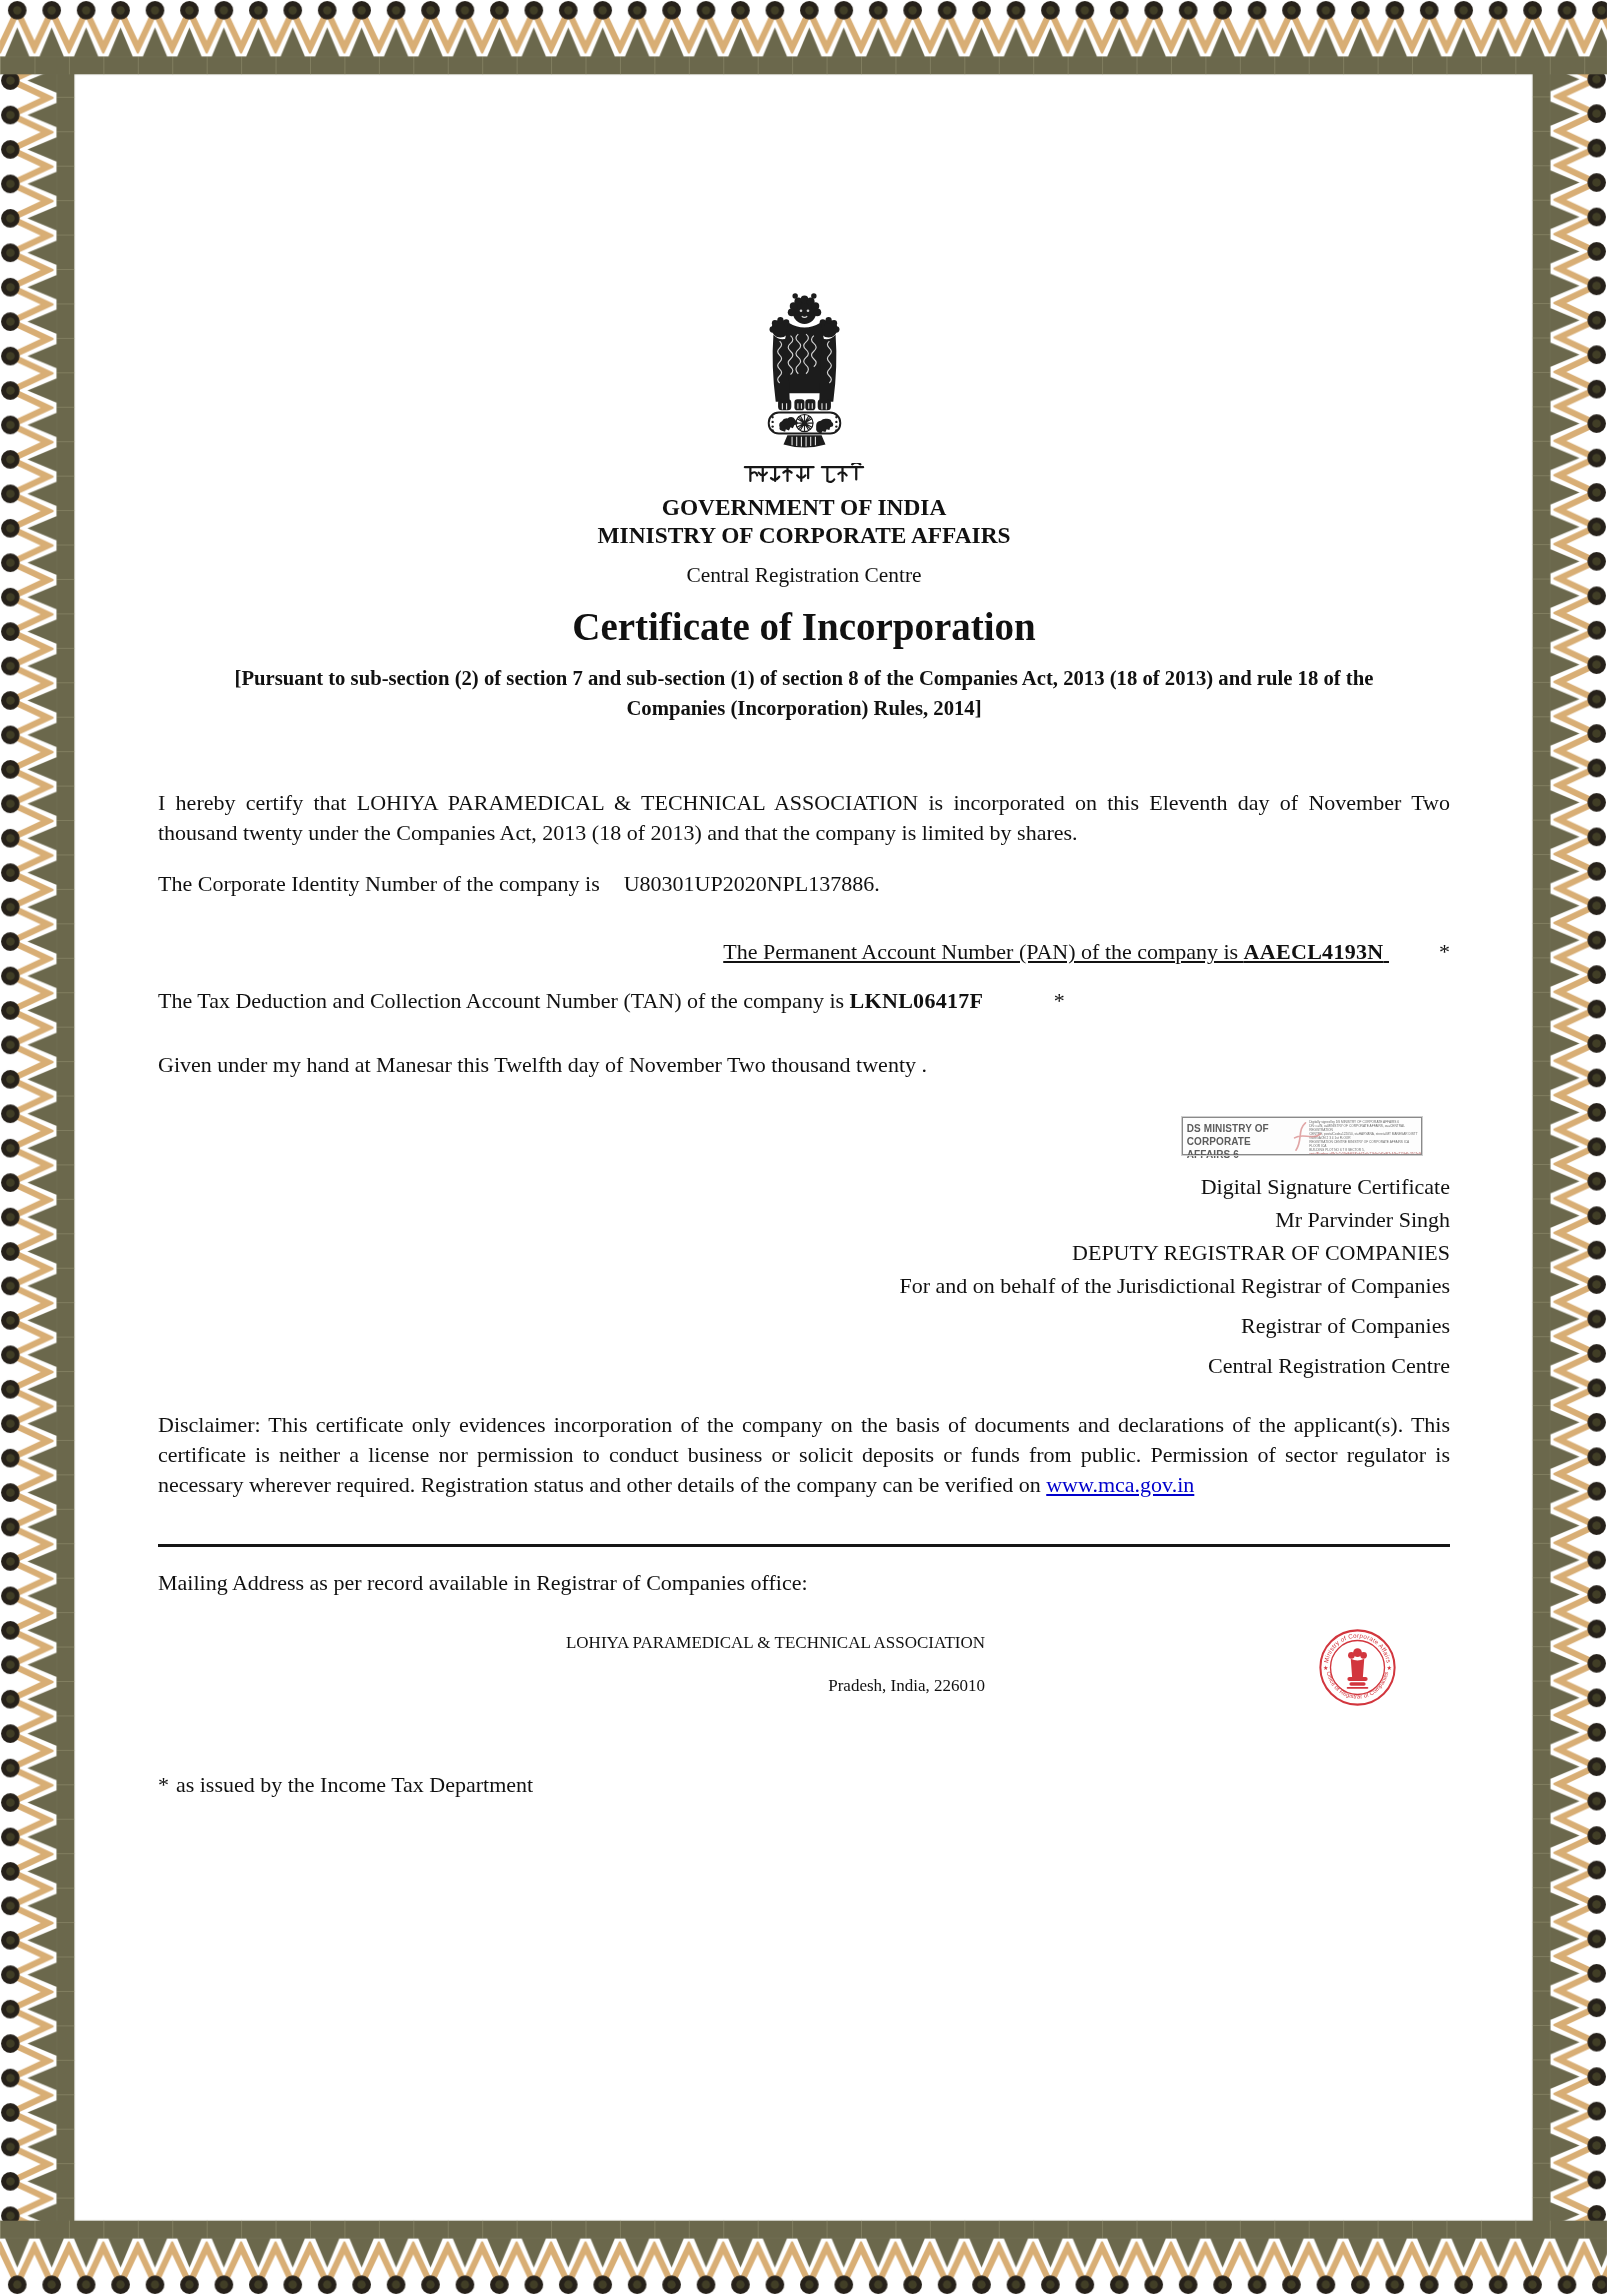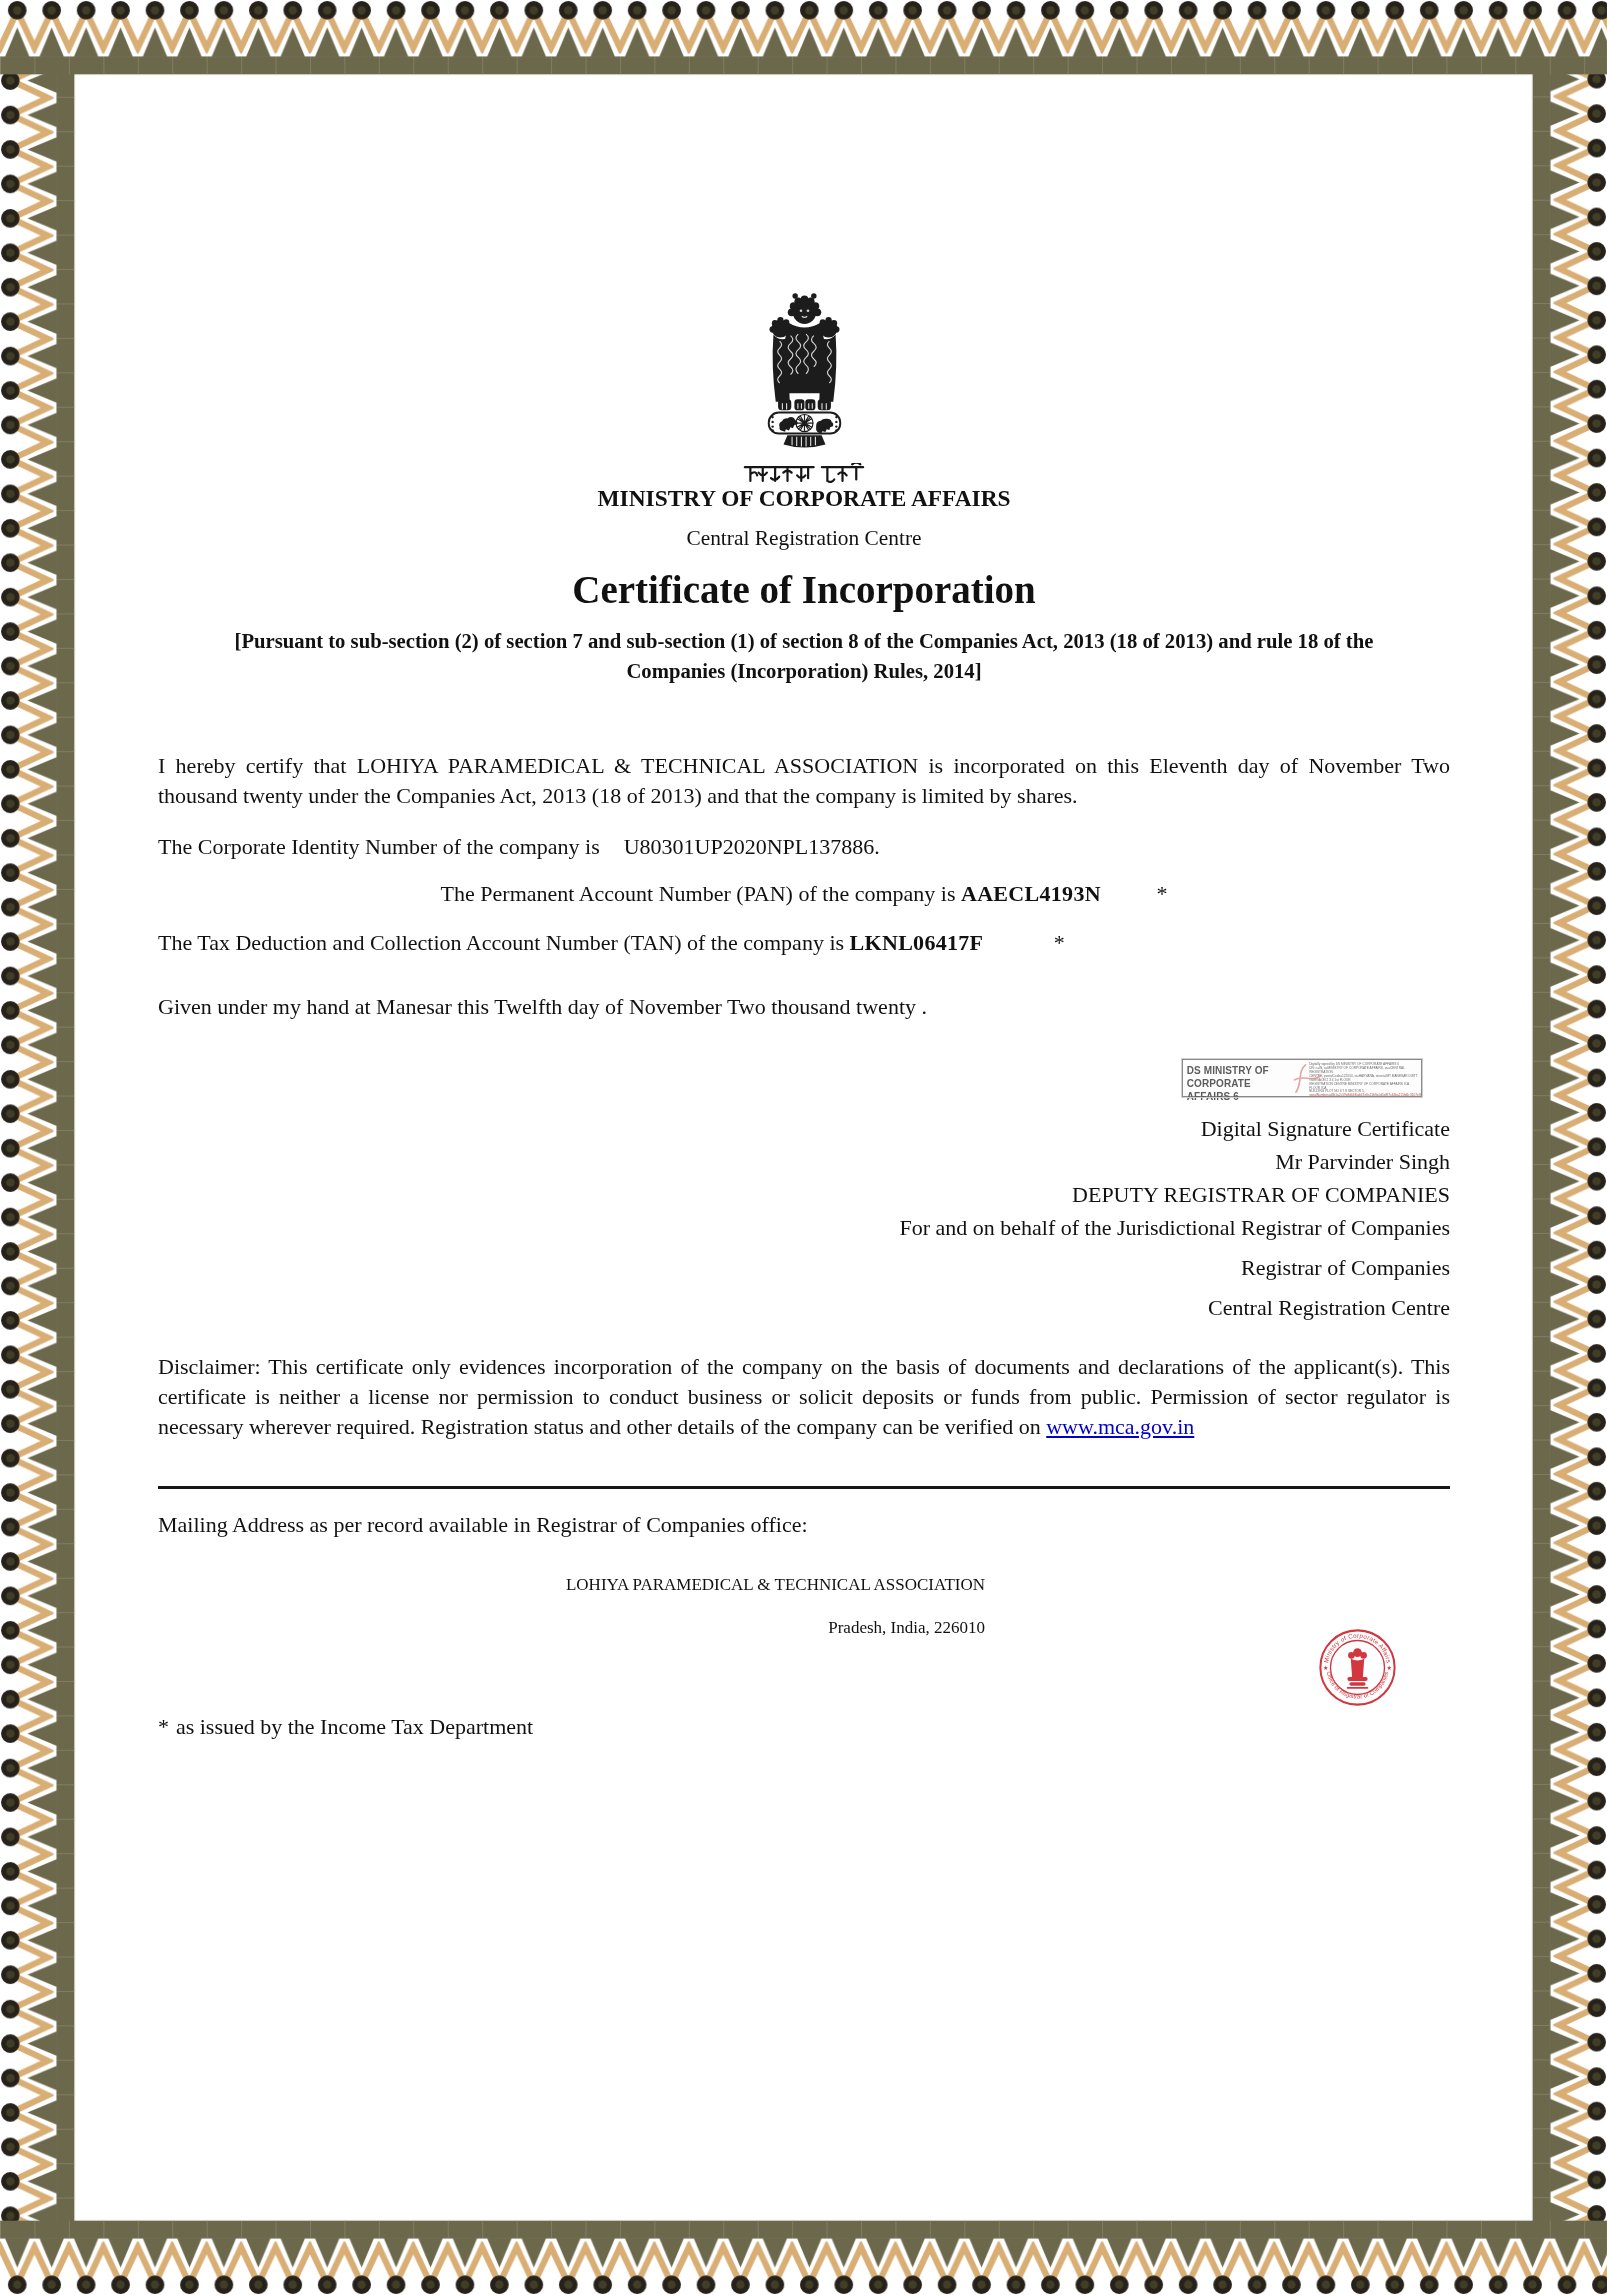--- a/index.html
+++ b/index.html
@@ -11,21 +11,21 @@
   .emblem{display:block;margin:289px auto 0 auto;width:95px;height:171px;}
   .motto-svg{display:block;margin:2.8px auto 0 auto;width:124px;height:22px;}
   .gov{font-size:23.4px;font-weight:bold;line-height:27.6px;margin:9.6px 0 0 0;}
   .ministry{font-size:23.4px;font-weight:bold;line-height:27.6px;margin:0;}
   .centre{font-size:21.4px;line-height:26px;margin:12.4px 0 0 0;}
   .title{font-size:39px;font-weight:bold;line-height:41px;margin:18px 0 0 0;}
   .subtitle{font-size:20.7px;line-height:30px;margin:16.5px 27.6px 0 27.6px;text-align:center;font-weight:bold;}
   .para{font-size:22px;line-height:30px;margin:0;text-align:justify;}
   .certify{margin-top:65px;}
   .cinline{margin-top:20.7px;text-align:left;}
-  .panline{margin-top:17px;text-align:center;}
+  .panline{margin-top:38px;text-align:right;text-decoration:underline;}
   .tanline{margin-top:19.3px;text-align:left;}
   .givenline{margin-top:34px;text-align:left;}
   .cin-val{margin-left:24px;}
   .bold-val{font-weight:bold;letter-spacing:0.3px;}
   .star{display:inline-block;margin-left:50px;font-size:22px;}
   .star2{margin-left:65px;}
   .dsc-box{position:relative;margin:37px 27.6px 0 auto;width:238px;height:36px;
            border:1.4px solid #8a8a8a;outline:0.7px solid #cfcfcf;background:#fdfdfd;
            font-family:"Liberation Sans","DejaVu Sans",sans-serif;display:flex;}
   .dsc-name{flex:0 0 103px;padding:3.4px 1.4px 1.4px 3.4px;font-size:10px;line-height:13px;
@@ -180,20 +180,21 @@
           <path d="M48,6 V26 M42,22 q6,6 12,-2"></path>
           <path d="M66,6 V26 M60,14 q6,-6 12,0"></path>
           <path d="M86,6 V26 M80,18 q6,8 12,0 M96,6 V22"></path>
           <path d="M116,6 H176"></path>
           <path d="M124,6 V26 q6,4 10,-2"></path>
           <path d="M146,6 V26 M140,16 q6,-6 12,2"></path>
           <path d="M166,6 V24 M160,2 q6,-5 12,0"></path>
         </g>
       </svg>
 
+      <div class="gov">GOVERNMENT OF INDIA</div>
       <div class="ministry">MINISTRY OF CORPORATE AFFAIRS</div>
       <div class="centre">Central Registration Centre</div>
       <div class="title">Certificate of Incorporation</div>
       <div class="subtitle">[Pursuant to sub-section (2) of section 7 and sub-section (1) of section 8 of the Companies Act, 2013 (18 of 2013) and rule 18 of the Companies (Incorporation) Rules, 2014]</div>
     </div>
 
     <p class="para certify">I hereby certify that LOHIYA PARAMEDICAL &amp; TECHNICAL ASSOCIATION is incorporated on this Eleventh day of November Two thousand twenty under the Companies Act, 2013 (18 of 2013) and that the company is limited by shares.</p>
 
     <p class="para cinline">
       <span>The Corporate Identity Number of the company is</span><span class="cin-val">U80301UP2020NPL137886.</span>

